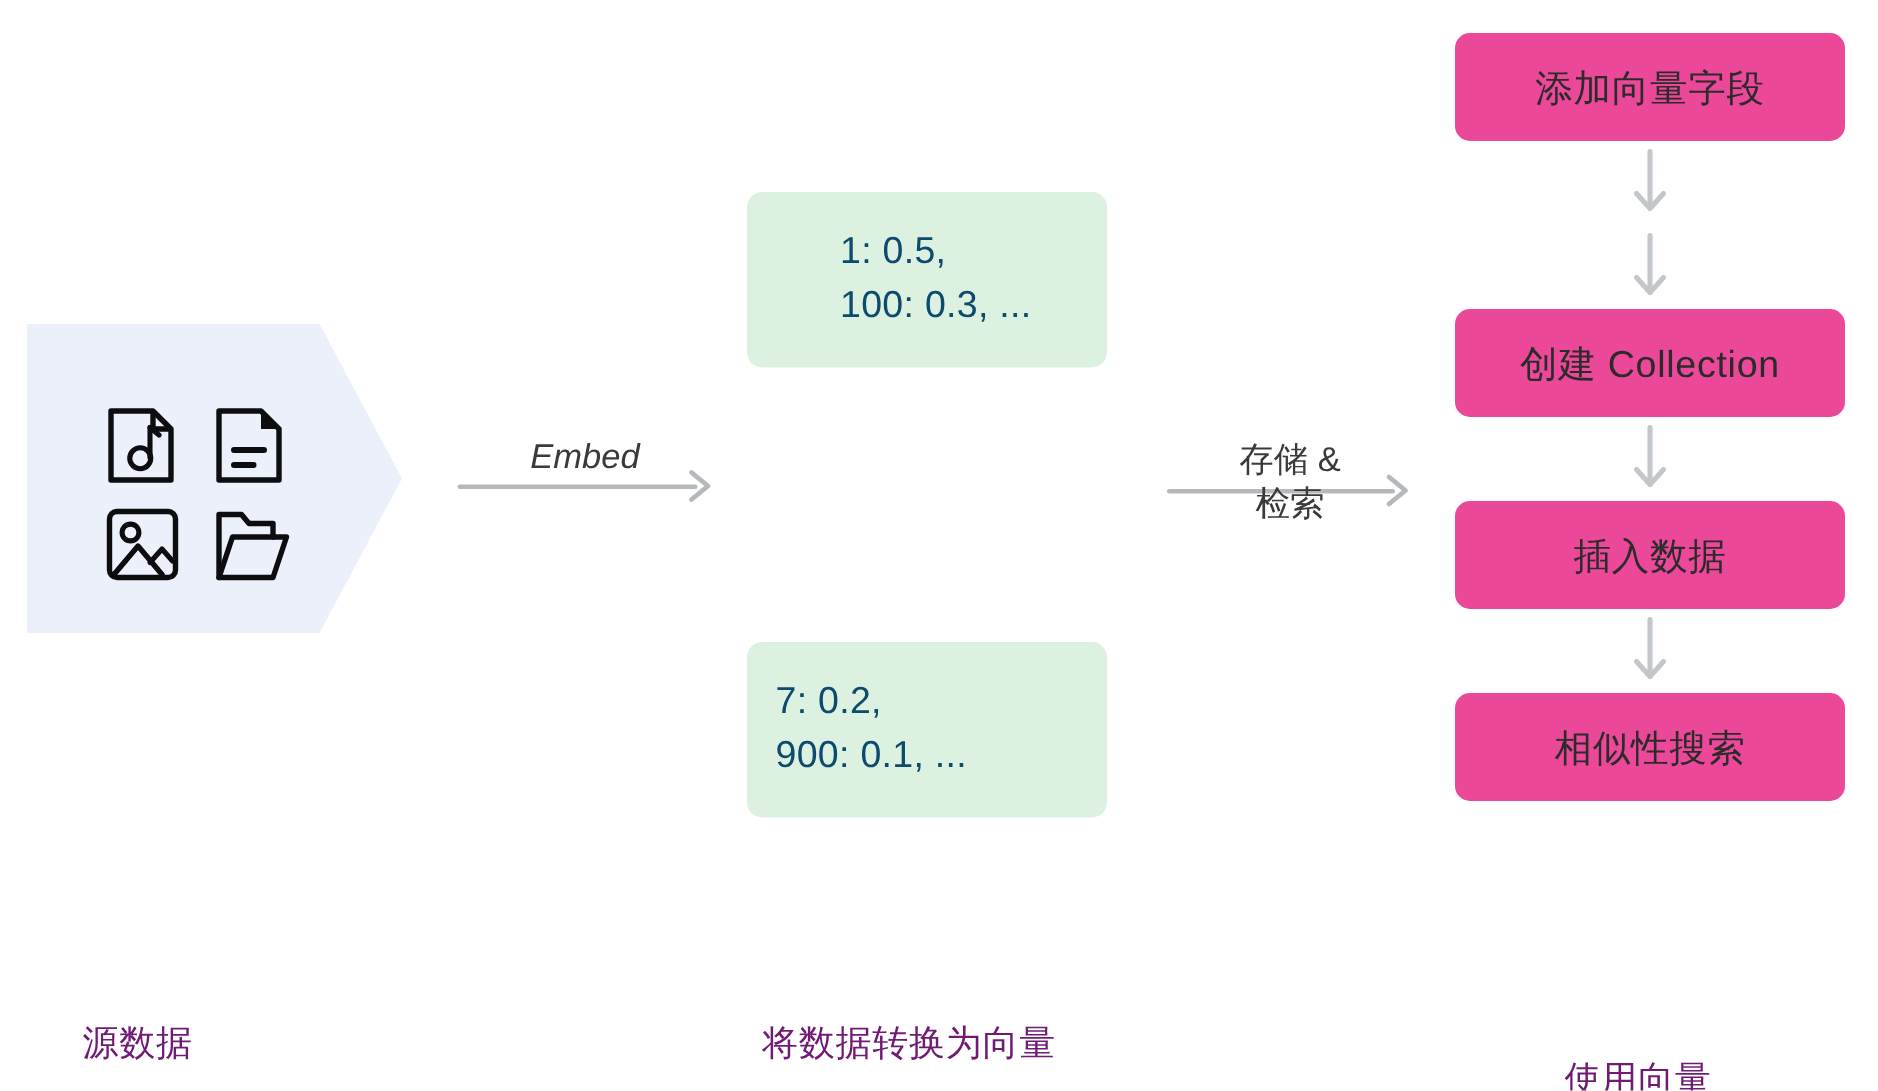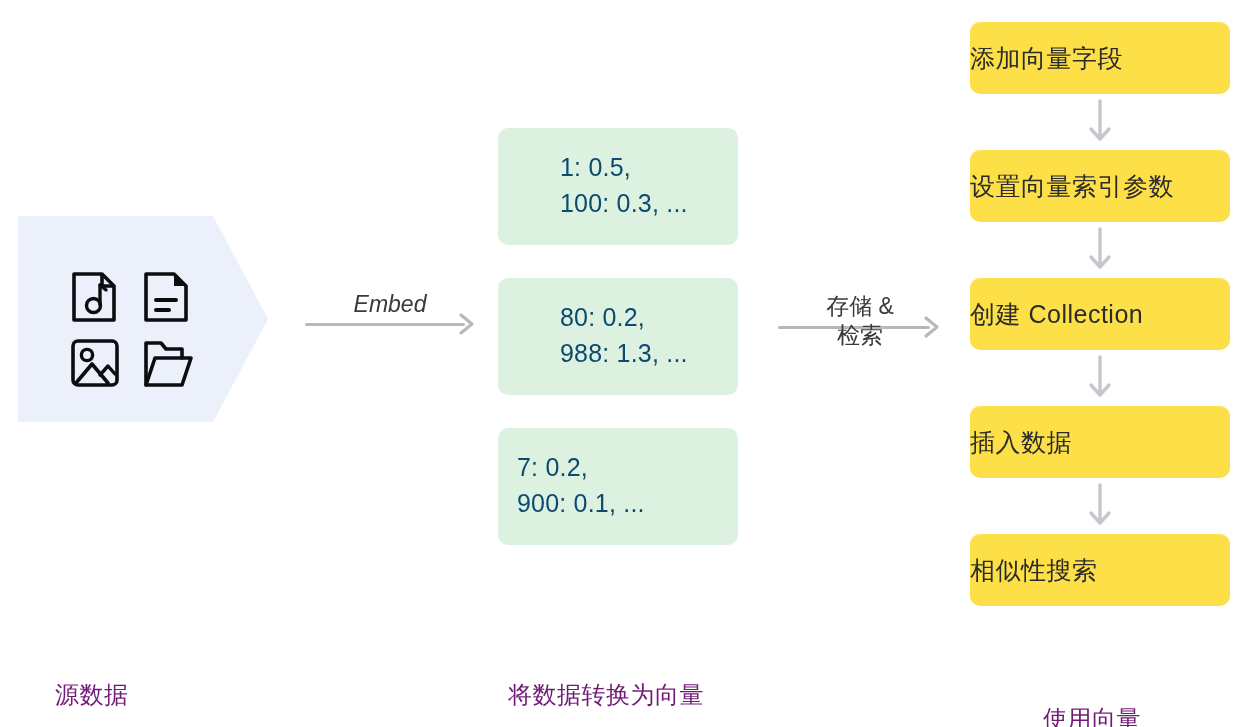--- a/index.html
+++ b/index.html
@@ -98,24 +98,25 @@
   
   .flow {
     position: absolute;
     left: 970px;
     top: 22px;
     width: 260px;
   }
   .flow-step {
     width: 260px;
     height: 72px;
-    background: #fde047;
+    background: #ec4899;
     border-radius: 10px;
     display: flex;
     align-items: center;
+    justify-content: center;
     font-size: 25px;
     color: #2b2b2b;
     letter-spacing: 0.5px;
   }
   .v-arrow {
     height: 56px;
     display: flex;
     align-items: center;
     justify-content: center;
   }
@@ -184,22 +185,20 @@
     <div class="head" style="left:148px;">
       <svg width="26" height="26" viewBox="0 0 26 26" fill="none" xmlns="http://www.w3.org/2000/svg">
         <path d="M8 4 L19 13 L8 22" stroke="#B5B9BE" stroke-width="3.2" stroke-linecap="round" stroke-linejoin="round" fill="none"></path>
       </svg>
     </div>
   </div>
   <div class="h-arrow-label" style="left:330px; top:290px; width:120px;font-style:italic;">Embed</div>
 
   <div class="vec-box" id="vec-0">1: 0.5,
 100: 0.3, ...</div>
-  <div class="vec-box" id="vec-1">80: 0.2,
-988: 1.3, ...</div>
   <div class="vec-box" id="vec-2">7: 0.2,
 900: 0.1, ...</div>
 
   <div class="h-arrow" style="left:778px; top:308px; width:170px;">
     <div class="line" style="width:152px;"></div>
     <div class="head" style="left:140px;">
       <svg width="26" height="26" viewBox="0 0 26 26" fill="none" xmlns="http://www.w3.org/2000/svg">
         <path d="M8 4 L19 13 L8 22" stroke="#B5B9BE" stroke-width="3.2" stroke-linecap="round" stroke-linejoin="round" fill="none"></path>
       </svg>
     </div>
@@ -213,23 +212,20 @@
       <span>添加向量字段</span>
     </div>
 
     <div class="v-arrow">
       <svg width="26" height="46" viewBox="0 0 26 46" fill="none" xmlns="http://www.w3.org/2000/svg">
         <path d="M13 2 V38" stroke="#C3C7CC" stroke-width="3.4" stroke-linecap="round"></path>
         <path d="M4 30 L13 40 L22 30" stroke="#C3C7CC" stroke-width="3.4" stroke-linecap="round" stroke-linejoin="round" fill="none"></path>
       </svg>
     </div>
 
-    <div class="flow-step">
-      <span>设置向量索引参数</span>
-    </div>
 
     <div class="v-arrow">
       <svg width="26" height="46" viewBox="0 0 26 46" fill="none" xmlns="http://www.w3.org/2000/svg">
         <path d="M13 2 V38" stroke="#C3C7CC" stroke-width="3.4" stroke-linecap="round"></path>
         <path d="M4 30 L13 40 L22 30" stroke="#C3C7CC" stroke-width="3.4" stroke-linecap="round" stroke-linejoin="round" fill="none"></path>
       </svg>
     </div>
 
     <div class="flow-step">
       <span>创建 Collection</span>

